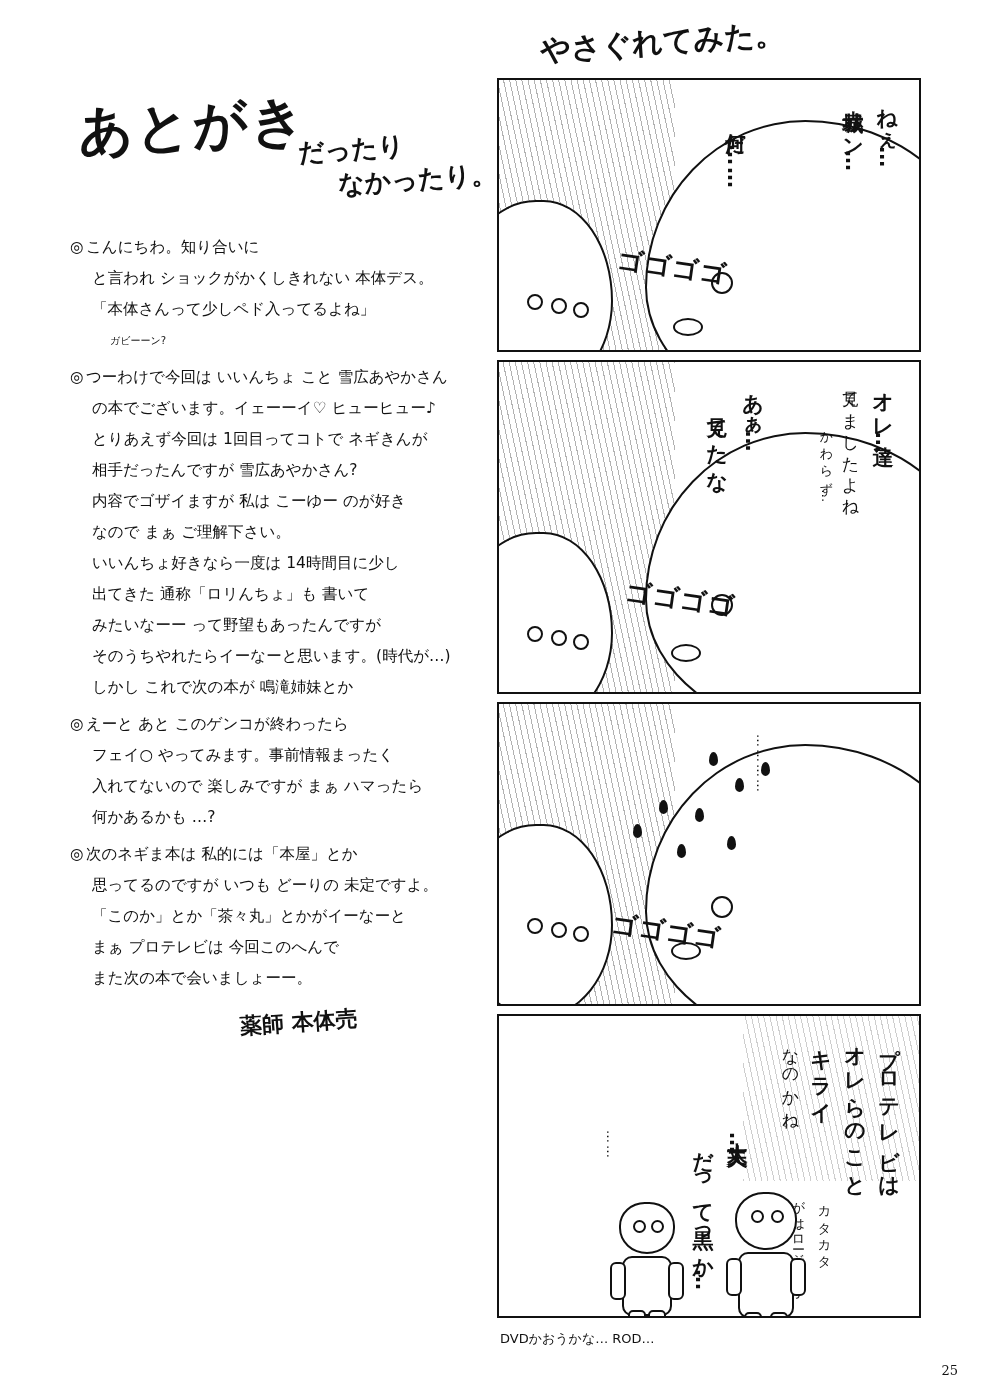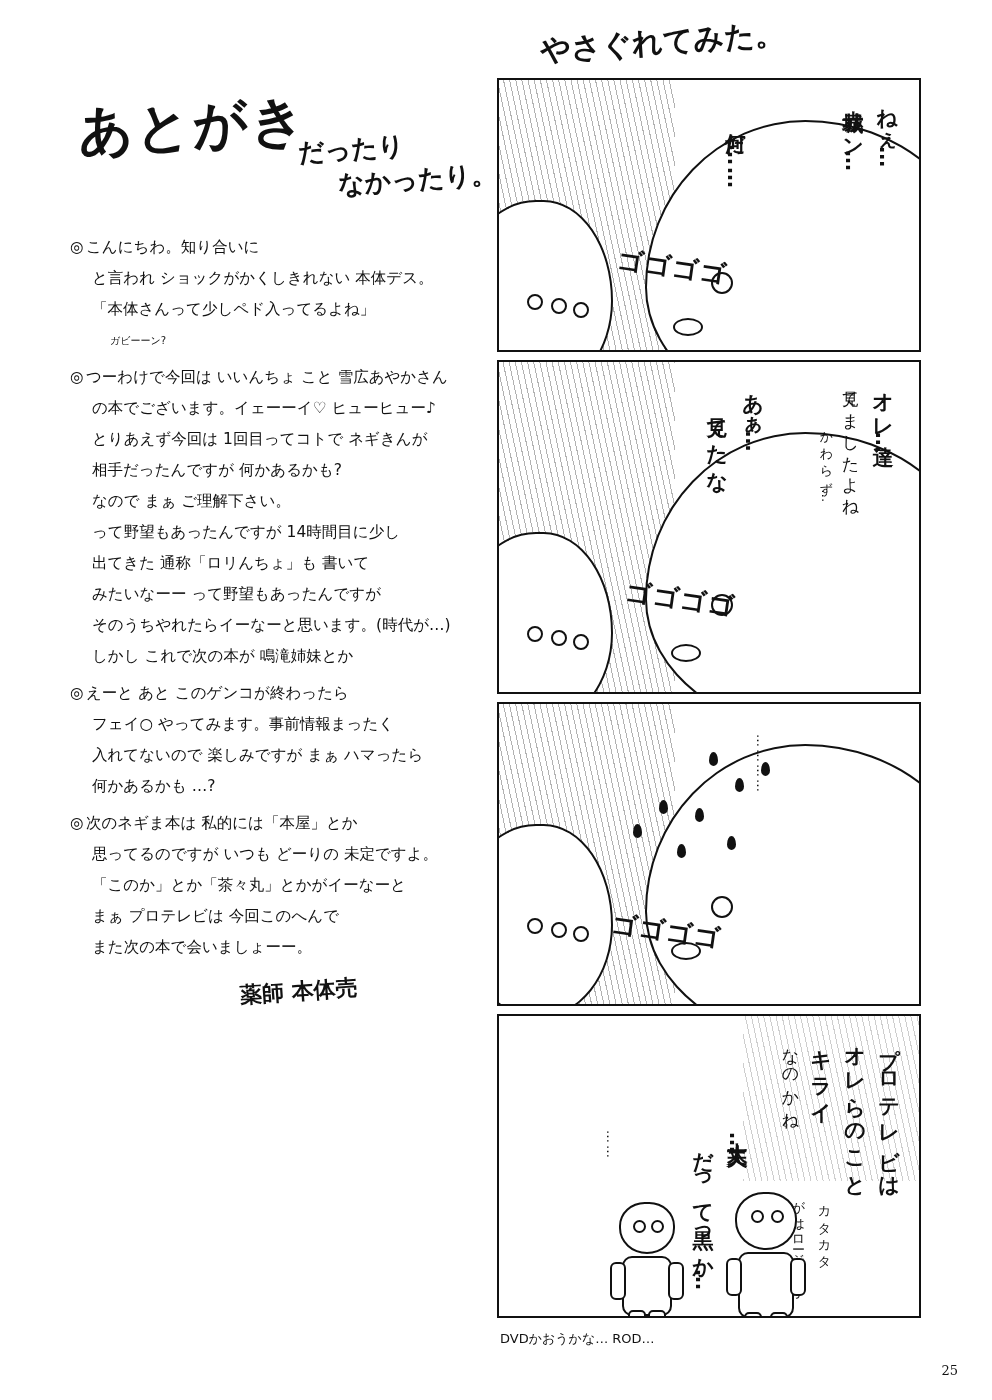--- a/index.html
+++ b/index.html
@@ -198,23 +198,24 @@
         <div class="line"><span class="bullet">◎</span><span>こんにちわ。知り合いに</span></div>
         <div class="line indent1"><span>と言われ ショックがかくしきれない 本体デス。</span></div>
         <div class="line indent1"><span>「本体さんって少しペド入ってるよね」</span></div>
         <div class="line indent2 tiny"><span>ガビーーン?</span></div>
       </div>
 
       <div class="para">
         <div class="line"><span class="bullet">◎</span><span>つーわけで今回は いいんちょ こと 雪広あやかさん</span></div>
         <div class="line indent1"><span>の本でございます。イェーーイ♡ ヒューヒュー♪</span></div>
         <div class="line indent1"><span>とりあえず今回は 1回目ってコトで ネギきんが</span></div>
-        <div class="line indent1"><span>相手だったんですが 何かあるかも?</span></div>
+        <div class="line indent1"><span>相手だったんですが 雪広あやかさん?</span></div>
+        <div class="line indent1"><span>内容でゴザイますが 私は こーゆー のが好き</span></div>
         <div class="line indent1"><span>なので まぁ ご理解下さい。</span></div>
-        <div class="line indent1"><span>って野望もあったんですが 14時間目に少し</span></div>
+        <div class="line indent1"><span>いいんちょ好きなら一度は 14時間目に少し</span></div>
         <div class="line indent1"><span>出てきた 通称「ロリんちょ」も 書いて</span></div>
         <div class="line indent1"><span>みたいなーー って野望もあったんですが</span></div>
         <div class="line indent1"><span>そのうちやれたらイーなーと思います。(時代が…)</span></div>
         <div class="line indent1"><span>しかし これで次の本が 鳴滝姉妹とか</span></div>
       </div>
 
       <div class="para">
         <div class="line"><span class="bullet">◎</span><span>えーと あと このゲンコが終わったら</span></div>
         <div class="line indent1"><span>フェイ○ やってみます。事前情報まったく</span></div>
         <div class="line indent1"><span>入れてないので 楽しみですが まぁ ハマったら</span></div>

